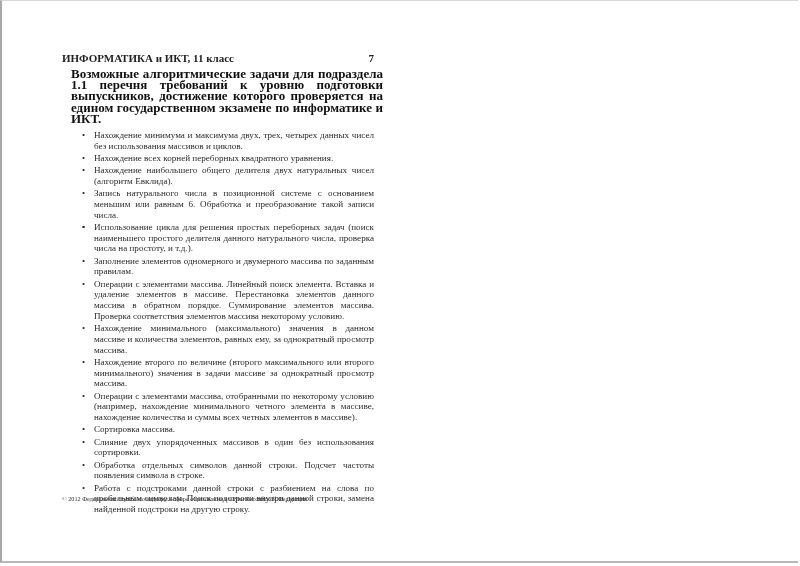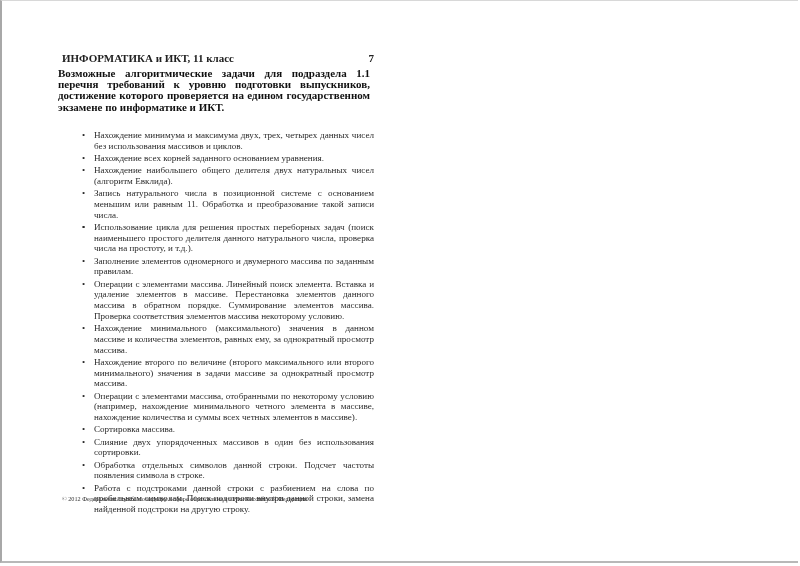--- a/index.html
+++ b/index.html
@@ -20,22 +20,22 @@
       box-sizing: border-box;
     }
     .running-header {
       position: absolute; left: 60px; top: 52px; width: 312px;
       font-size: 11px; line-height: 10px;
       display: flex; justify-content: space-between;
       color: #222;
       font-weight: bold;
     }
     .heading {
-      position: absolute; left: 56px; top: 67px; width: 312px;
-      font-size: 11px; line-height: 11.2px; font-weight: bold;
+      position: absolute; left: 69px; top: 67px; width: 312px;
+      font-size: 13px; line-height: 11.2px; font-weight: bold;
       text-align: justify; text-align-last: left;
       color: #111;
     }
     .task-list {
       position: absolute; left: 60px; top: 129px; width: 312px;
       margin: 0; padding: 0; list-style: none;
       font-size: 9.1px; line-height: 10.7px;
     }
     .task-list li {
       position: relative; padding-left: 32px;
@@ -59,23 +59,23 @@
 <div class="page">
   <div class="running-header">
     <span>ИНФОРМАТИКА и ИКТ, 11 класс</span>
     <span>7</span>
   </div>
 
   <div class="heading">Возможные алгоритмические задачи для подраздела 1.1 перечня требований к уровню подготовки выпускников, достижение которого проверяется на едином государственном экзамене по информатике и ИКТ.</div>
 
   <ul class="task-list">
     <li><span class="bullet">•</span><span>Нахождение минимума и максимума двух, трех, четырех данных чисел без использования массивов и циклов.</span></li>
-    <li><span class="bullet">•</span><span>Нахождение всех корней заданного основанием уравнения.</span></li>
+    <li><span class="bullet">•</span><span>Нахождение всех корней переборных квадратного уравнения.</span></li>
     <li><span class="bullet">•</span><span>Нахождение наибольшего общего делителя двух натуральных чисел (алгоритм Евклида).</span></li>
-    <li><span class="bullet">•</span><span>Запись натурального числа в позиционной системе с основанием меньшим или равным 11. Обработка и преобразование такой записи числа.</span></li>
+    <li><span class="bullet">•</span><span>Запись натурального числа в позиционной системе с основанием меньшим или равным 6. Обработка и преобразование такой записи числа.</span></li>
     <li><span class="bullet">•</span></li>
     <li><span class="bullet">•</span><span>Использование цикла для решения простых переборных задач (поиск наименьшего простого делителя данного натурального числа, проверка числа на простоту, и т.д.).</span></li>
     <li><span class="bullet">•</span><span>Заполнение элементов одномерного и двумерного массива по заданным правилам.</span></li>
     <li><span class="bullet">•</span><span>Операции с элементами массива. Линейный поиск элемента. Вставка и удаление элементов в массиве. Перестановка элементов данного массива в обратном порядке. Суммирование элементов массива. Проверка соответствия элементов массива некоторому условию.</span></li>
     <li><span class="bullet">•</span><span>Нахождение минимального (максимального) значения в данном массиве и количества элементов, равных ему, за однократный просмотр массива.</span></li>
     <li><span class="bullet">•</span><span>Нахождение второго по величине (второго максимального или второго минимального) значения в задачи массиве за однократный просмотр массива.</span></li>
     <li><span class="bullet">•</span><span>Операции с элементами массива, отобранными по некоторому условию (например, нахождение минимального четного элемента в массиве, нахождение количества и суммы всех четных элементов в массиве).</span></li>
     <li><span class="bullet">•</span><span>Сортировка массива.</span></li>
     <li><span class="bullet">•</span><span>Слияние двух упорядоченных массивов в один без использования сортировки.</span></li>
     <li><span class="bullet">•</span><span>Обработка отдельных символов данной строки. Подсчет частоты появления символа в строке.</span></li>

